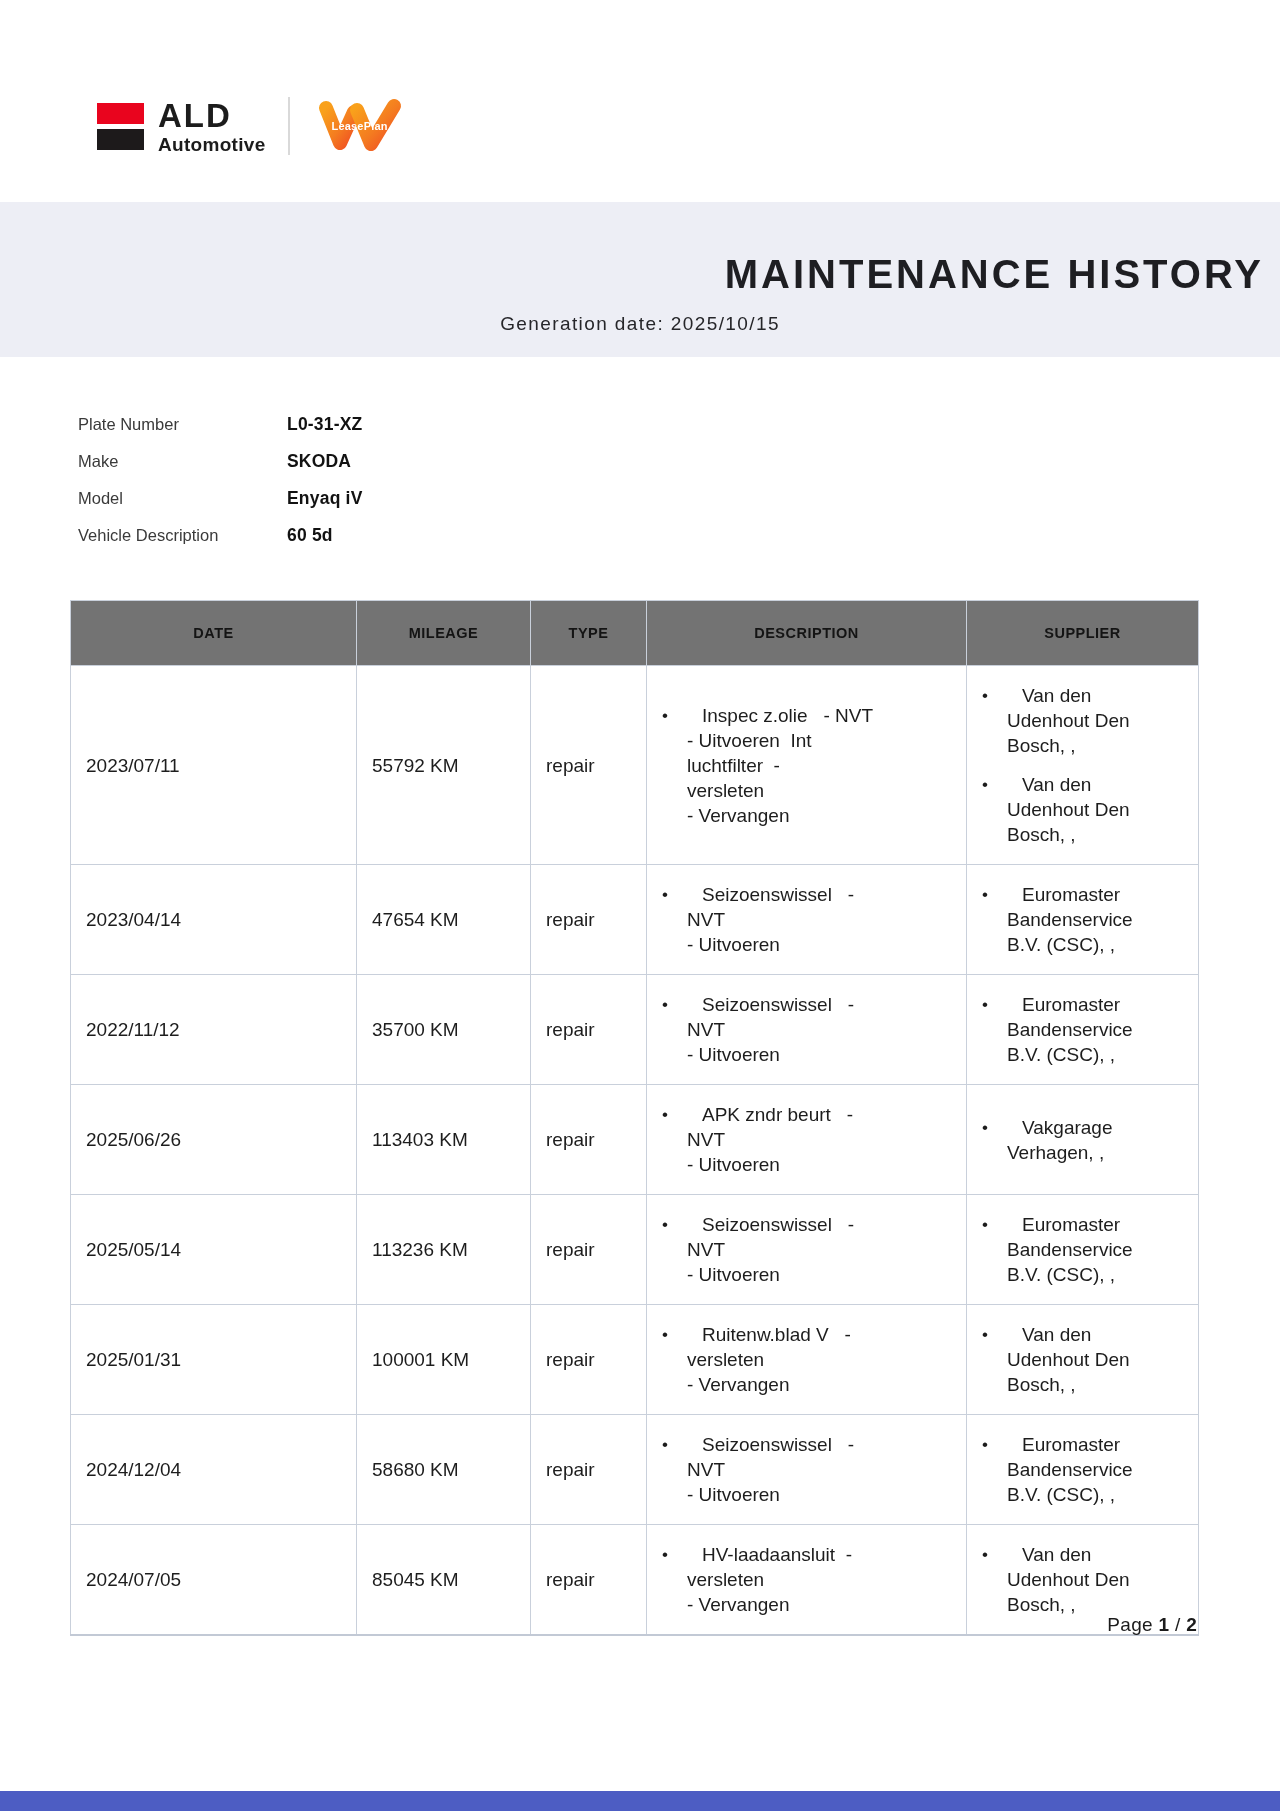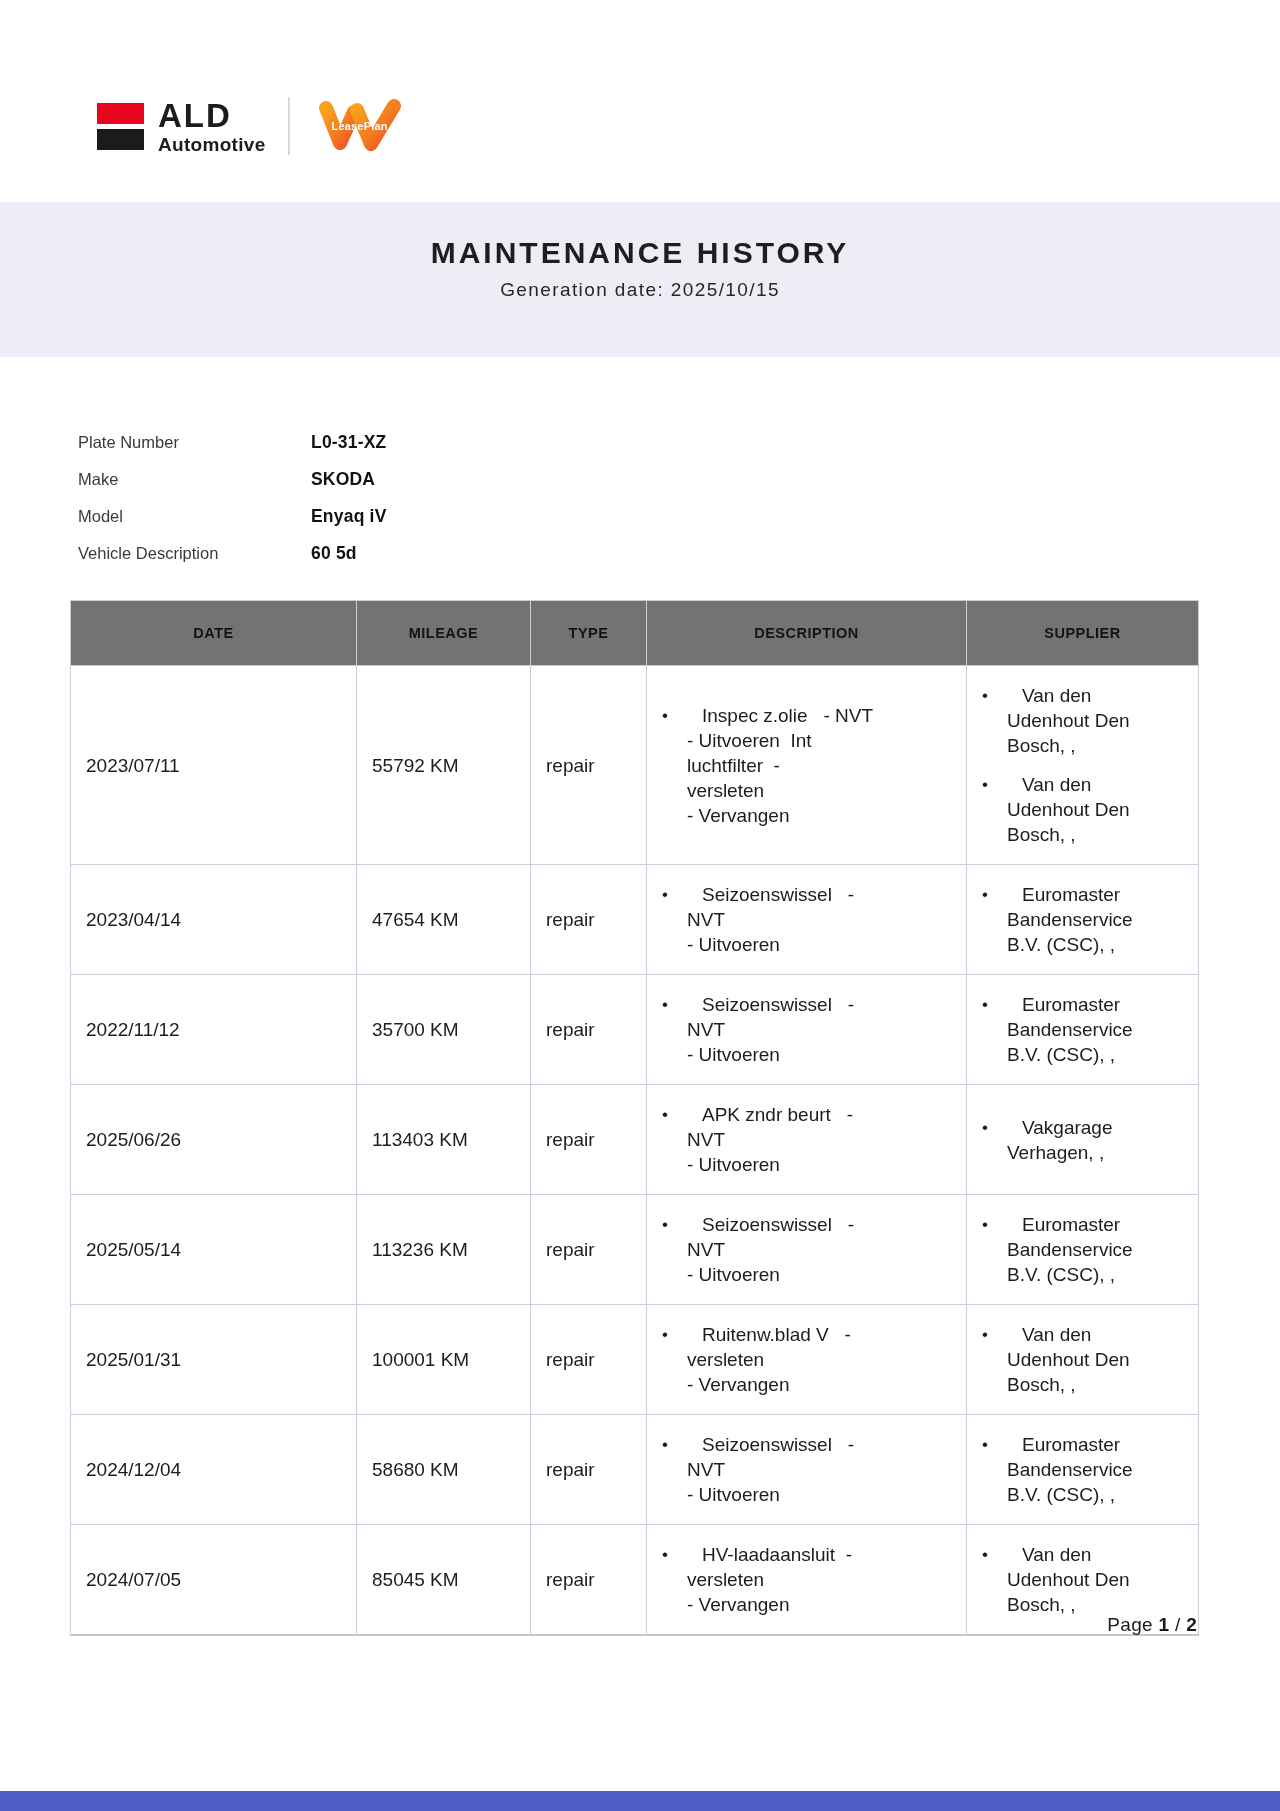--- a/index.html
+++ b/index.html
@@ -43,34 +43,35 @@
   .title-band {
     position: absolute;
     top: 202px; left: 0; width: 100%;
     height: 155px;
     background: #edeef5;
     text-align: center;
     box-sizing: border-box;
     padding-top: 34px;
   }
   .title-band h1 {
-    margin: 0;
-    font-size: 30px; font-weight: bold; letter-spacing: 3px;
+    margin: 16px;
+    font-size: 40px; font-weight: bold; letter-spacing: 3px;
     color: #1e1e22;
+    text-align: right;
   }
   .gen-date {
     margin-top: 9px;
     font-size: 19px; letter-spacing: 1.4px; color: #26262a;
   }
 
   
-  .vehicle-info { position: absolute; top: 424px; left: 78px; }
+  .vehicle-info { position: absolute; top: 406px; left: 78px; }
   .vf-row { display: flex; height: 37px; align-items: center; }
   .vf-label { width: 209px; font-size: 16.5px; color: #3a3a3a; }
-  .vf-value { font-size: 17.5px; font-weight: bold; color: #121212; letter-spacing:.2px;margin-left:24px; }
+  .vf-value { font-size: 17.5px; font-weight: bold; color: #121212; letter-spacing:.2px; }
 
   
   .maint-table {
     position: absolute;
     top: 600px; left: 70px;
     width: 1128px;
     border-collapse: collapse;
     table-layout: fixed;
     font-size: 19px;
   }

